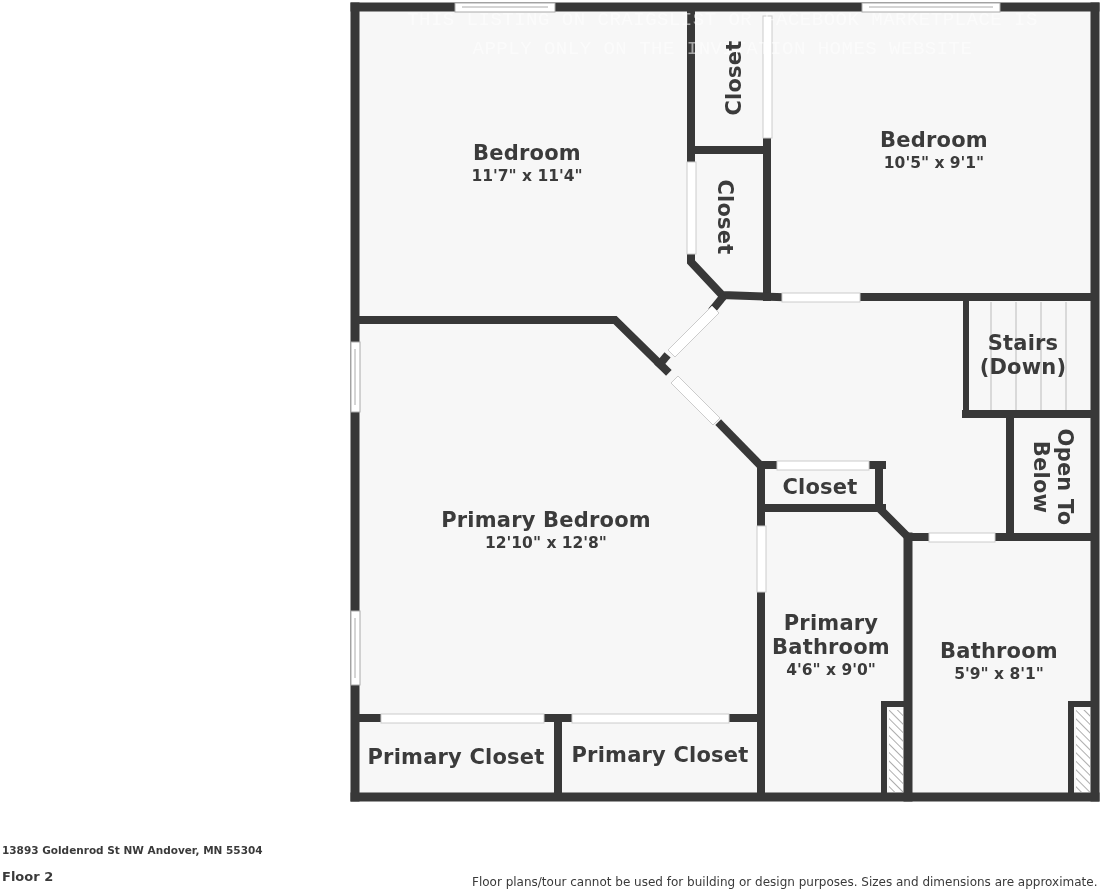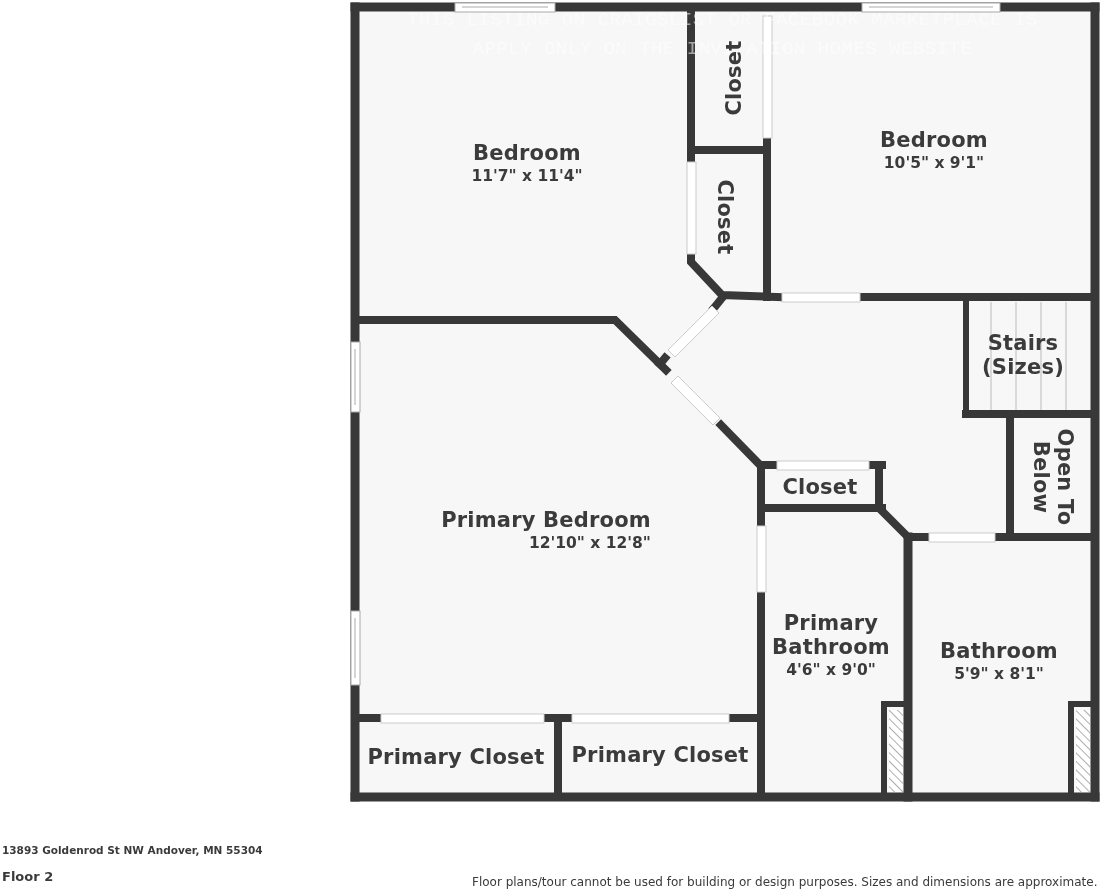--- a/index.html
+++ b/index.html
@@ -193,31 +193,31 @@
   <div class="room-name">Bedroom</div>
   <div class="room-dim">10'5" x 9'1"</div>
 </div>
 
 <div class="label rot-ccw room-name" style="left:734px; top:78px;">Closet</div>
 
 <div class="label rot-cw room-name" style="left:725px; top:217px;">Closet</div>
 
 <div class="label centered" style="left:1023px; top:355px;">
   <div class="room-name">Stairs</div>
-  <div class="room-name">(Sizes)</div>
+  <div class="room-name">(Down)</div>
 </div>
 
 <div class="label rot-cw" style="left:1053px; top:477px;">
   <div class="room-name">Open To</div>
   <div class="room-name">Below</div>
 </div>
 
 <div class="label centered room-name" style="left:820px; top:487px;">Closet</div>
 
-<div class="label centered" style="left:546px; top:530px;text-align:right;">
+<div class="label centered" style="left:546px; top:530px;">
   <div class="room-name">Primary Bedroom</div>
   <div class="room-dim">12'10" x 12'8"</div>
 </div>
 
 <div class="label centered" style="left:831px; top:646px;text-align:center;">
   <div class="room-name">Primary</div>
   <div class="room-name">Bathroom</div>
   <div class="room-dim">4'6" x 9'0"</div>
 </div>
 

